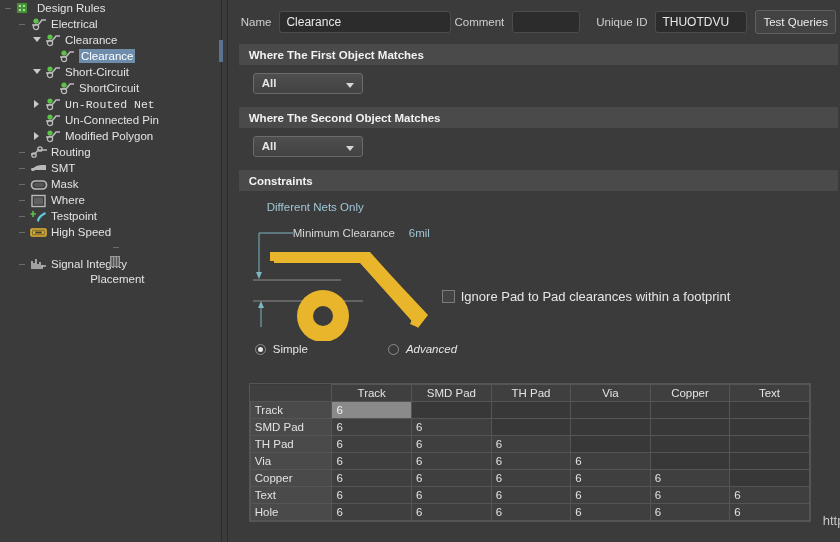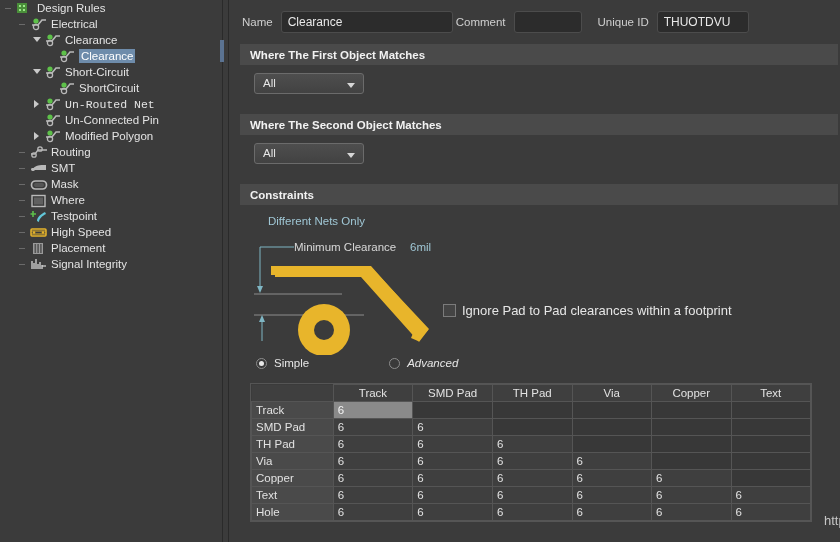--- a/index.html
+++ b/index.html
@@ -120,21 +120,21 @@
   .section-hdr {
     background: #4a4a4a;
     height: 21px;
     margin: 0 2px 0 8px;
     display: flex; align-items: center;
     padding-left: 10px;
     font-size: 11.5px;
     font-weight: bold;
     color: #f2f2f2;
   }
-  .combo-wrap { padding: 8px 0 20px 22px; }
+  .combo-wrap { padding: 8px 0 13px 22px; font-weight: bold; }
   .combo {
     width: 110px; height: 21px;
     background: linear-gradient(#4e4e4e, #424242);
     border: 1px solid #6b6b6b;
     border-radius: 3px;
     position: relative;
     font-size: 11.5px;
     color: #e6e6e6;
     line-height: 19px;
     padding-left: 8px;
@@ -389,21 +389,21 @@
           <span class="ticon">
             <svg width="18" height="15">
               <rect x="1" y="4" width="15" height="7" rx="1" fill="none" stroke="#e8b52b" stroke-width="1.5"></rect>
               <path d="M1,6 L16,6 M1,9 L16,9" stroke="#e8b52b" stroke-width="1.2"></path>
               <circle cx="4" cy="7.5" r="1.3" fill="#e8b52b"></circle>
               <circle cx="13" cy="7.5" r="1.3" fill="#e8b52b"></circle>
             </svg>
           </span>
           <span class="tree-label">High Speed</span>
         </div>
-        <div class="tree-row" style="padding-left: 16px;">
+        <div class="tree-row" style="padding-left: 16px; flex-direction: column;">
           <span class="tw dash"></span>
           <span class="ticon">
             <svg width="18" height="15">
               <rect x="3" y="2" width="10" height="11" fill="#9a9a9a"></rect>
               <rect x="4.5" y="3" width="1.6" height="9" fill="#555"></rect>
               <rect x="7.3" y="3" width="1.6" height="9" fill="#555"></rect>
               <rect x="10.1" y="3" width="1.6" height="9" fill="#555"></rect>
             </svg>
           </span>
           <span class="tree-label">Placement</span>
@@ -427,20 +427,21 @@
 
   <div class="main">
 
     <div class="topbar">
       <span class="fld-label">Name</span>
       <div class="textbox tb-name" placeholder="">Clearance</div>
       <span class="fld-label" style="margin-left:3px;">Comment</span>
       <div class="textbox tb-comment" placeholder=""></div>
       <span class="fld-label" style="margin-left:16px;">Unique ID</span>
       <div class="textbox tb-uid" placeholder="">THUOTDVU</div>
+      <div class="btn">Test Queries</div>
     </div>
 
     <div class="section-hdr">Where The First Object Matches</div>
     <div class="combo-wrap">
       <div class="combo">
         <span>All</span>
         <span class="caret"></span>
       </div>
     </div>
 

